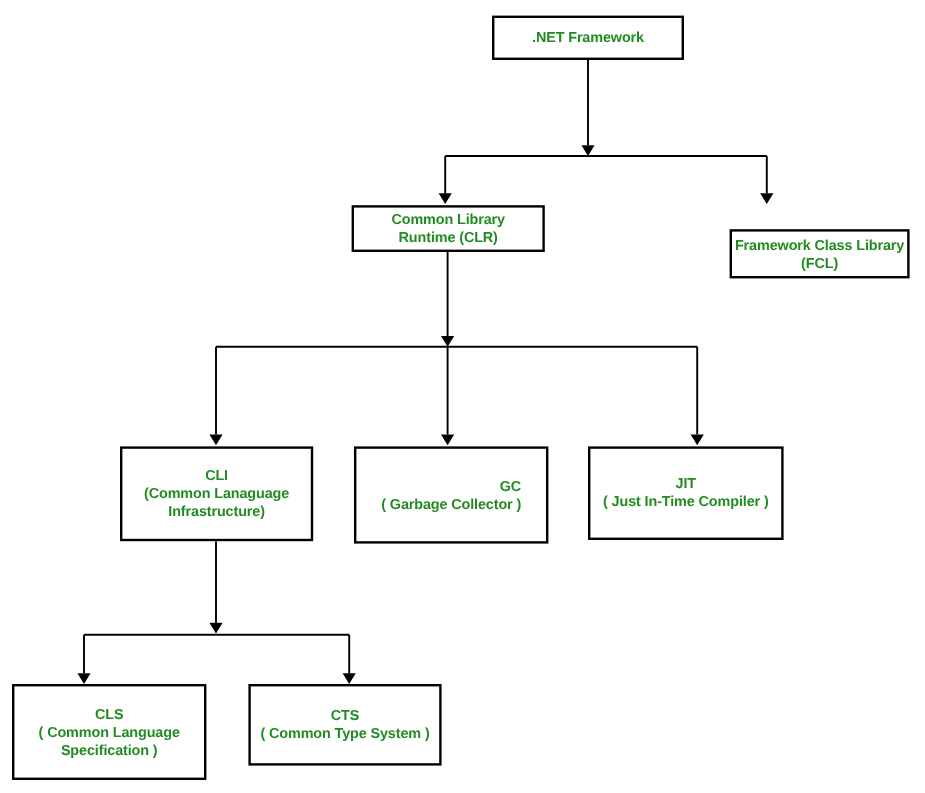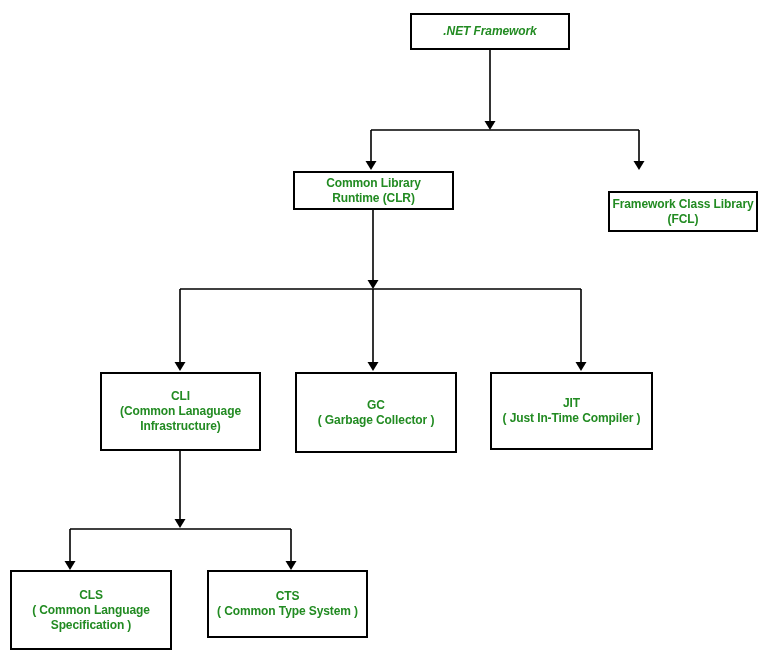--- a/index.html
+++ b/index.html
@@ -78,33 +78,33 @@
       <path class="line" d="M180 451 V519"></path>
       <path class="arrow" d="M174.5 519 L185.5 519 L180 528 Z"></path>
       <path class="line" d="M70 529 H291"></path>
       <path class="line" d="M70 529 V561"></path>
       <path class="arrow" d="M64.5 561 L75.5 561 L70 570 Z"></path>
       <path class="line" d="M291 529 V561"></path>
       <path class="arrow" d="M285.5 561 L296.5 561 L291 570 Z"></path>
     </g>
   </svg>
 
-  <div class="node" style="left:410px; top:13px;  width:160px; height:37px;font-style:italic;">.NET Framework</div>
+  <div class="node" style="left:410px; top:13px;  width:160px; height:37px;">.NET Framework</div>
 
   <div class="node" style="left:293px; top:171px; width:161px; height:39px;">Common Library
 Runtime (CLR)</div>
 
   <div class="node" style="left:608px; top:171px; width:150px; height:41px;margin-top:20px;">Framework Class Library
 (FCL)</div>
 
   <div class="node" style="left:100px; top:372px; width:161px; height:79px;">CLI
 (Common Lanaguage
 Infrastructure)</div>
 
-  <div class="node" style="left:295px; top:372px; width:162px; height:81px;">GC
+  <div class="node" style="left:295px; top:372px; width:162px; height:81px;text-align:right;">GC
 ( Garbage Collector )</div>
 
   <div class="node" style="left:490px; top:372px; width:163px; height:78px;">JIT
 ( Just In-Time Compiler )</div>
 
   <div class="node" style="left:10px;  top:570px; width:162px; height:80px;">CLS
 ( Common Language
 Specification )</div>
 
   <div class="node" style="left:207px; top:570px; width:161px; height:68px;">CTS

